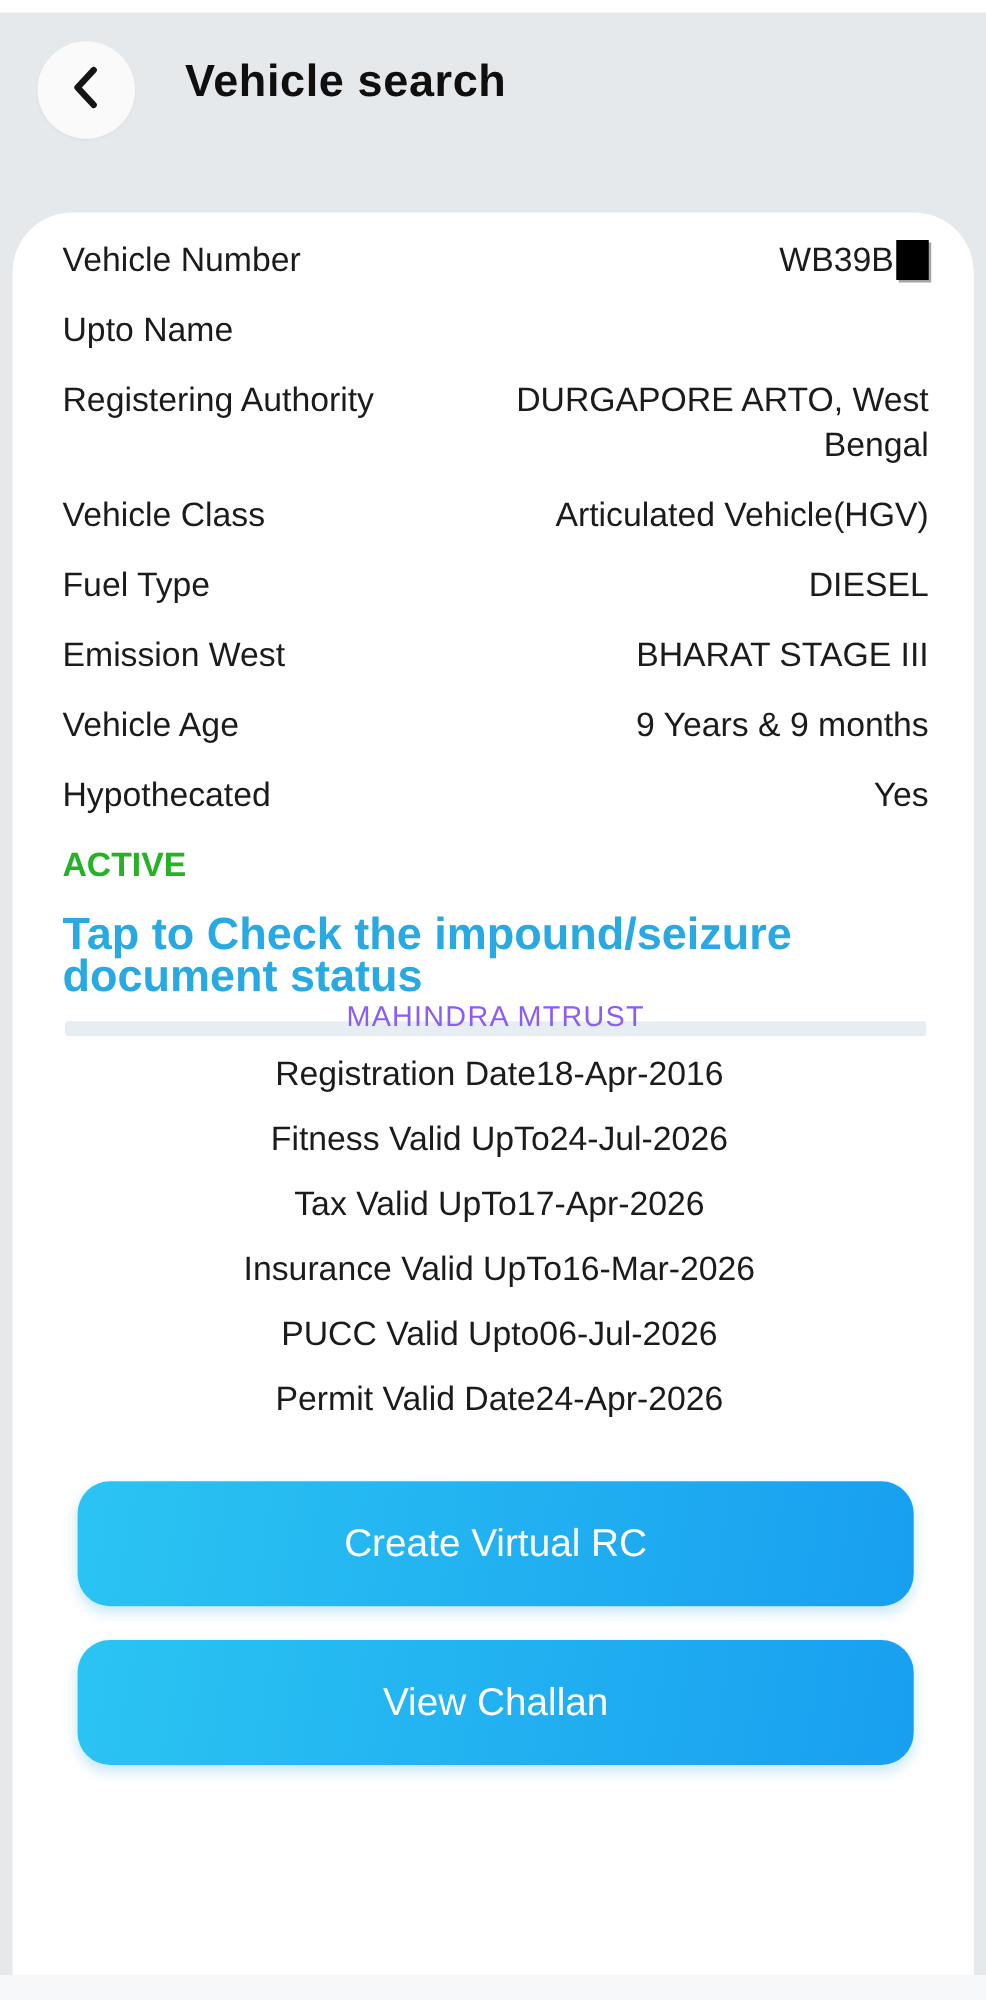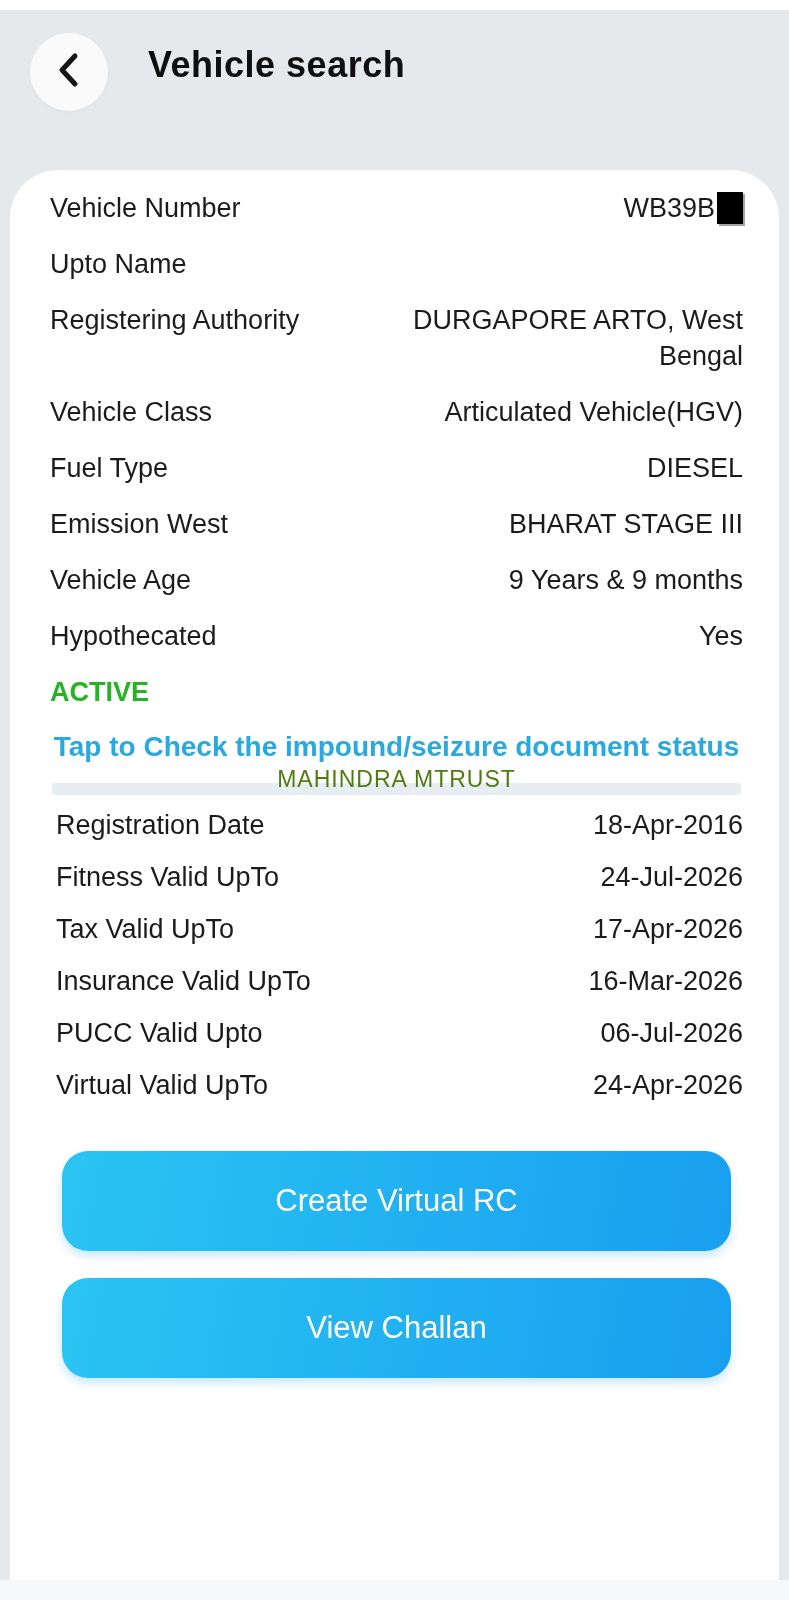--- a/index.html
+++ b/index.html
@@ -40,37 +40,37 @@
   }
   .row .label { white-space: nowrap; }
   .row .value { text-align: right; max-width: 380px; }
   .redact-box {
     display: inline-block; width: 26px; height: 32px;
     background: #000; vertical-align: -7px; margin-left: 2px;
     box-shadow: 2px 2px 0 rgba(90,90,90,0.55);
   }
   .status-active { color: #25b325; font-weight: bold; }
   .impound-link {
-    text-align: center; font-size: 28px; font-weight: bold;
+    text-align: left; font-size: 36px; font-weight: bold;
     color: #29a9e1; margin: 14px 0 2px 0; cursor: pointer;
     line-height: 34px;
   }
   .watermark-wrap { position: relative; }
   .watermark {
-    text-align: center; color: #4d7c0f; font-size: 23px;
+    text-align: center; color: #8b5cf6; font-size: 23px;
     letter-spacing: 1px; position: relative; z-index: 2;
     margin-bottom: -9px; line-height: 26px;
   }
   .divider {
     height: 12px; background: #e7eef3; border-radius: 3px;
     margin: 0 2px;
   }
   .validity { margin-top: 14px; padding-left: 6px; }
   .vrow {
-    display: flex; justify-content: space-between; align-items: flex-start;
+    display: flex; justify-content: center; align-items: flex-start;
     font-size: 27px; line-height: 32px; margin-bottom: 20px;
   }
   .buttons { margin-top: 50px; padding: 0 12px; }
   .btn {
     height: 100px; border-radius: 26px; border: none; width: 100%;
     background: linear-gradient(100deg, #2bc4f2 0%, #189ff0 100%);
     color: #ffffff; font-size: 31px; font-weight: 500;
     font-family: "Liberation Sans", sans-serif;
     display: flex; align-items: center; justify-content: center;
     margin-bottom: 27px; cursor: pointer;
@@ -165,21 +165,21 @@
     </div>
     <div class="vrow">
       <span class="label">Insurance Valid UpTo</span>
       <span class="value">16-Mar-2026</span>
     </div>
     <div class="vrow">
       <span class="label">PUCC Valid Upto</span>
       <span class="value">06-Jul-2026</span>
     </div>
     <div class="vrow">
-      <span class="label">Virtual Valid UpTo</span>
+      <span class="label">Permit Valid Date</span>
       <span class="value">24-Apr-2026</span>
     </div>
   </div>
 
   <div class="buttons">
     <button class="btn">Create Virtual RC</button>
     <button class="btn">View Challan</button>
   </div>
 
 </div>

